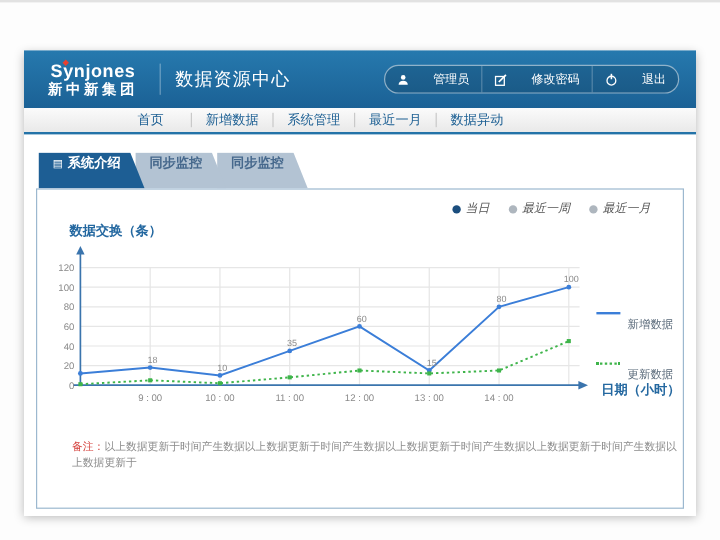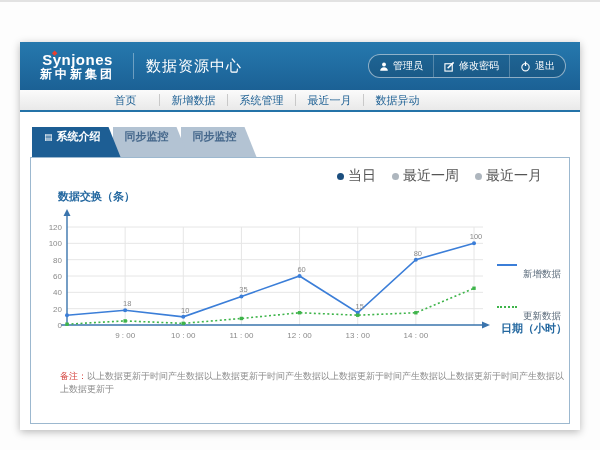--- a/index.html
+++ b/index.html
@@ -15,21 +15,21 @@
   .logo { display:flex; flex-direction:column; align-items:center; color:#fff;
     line-height:1.05; position:relative; padding:0 6px; }
   .logo-en { font-size:15px; font-weight:bold; letter-spacing:.5px;text-align:center; }
   .logo-mark { position:absolute; top:-3px; left:18px; color:#e8402f; font-size:7px; }
   .logo-cn { font-size:12px; font-weight:bold; letter-spacing:3px; }
   .header-divider { width:1px; height:26px; background:rgba(255,255,255,.35); margin:0 12px; }
   .app-title { color:#fff; font-size:15px; letter-spacing:1px; }
   .header-right { margin-left:auto; display:flex; align-items:center;
     border:1px solid rgba(255,255,255,.5); border-radius:12px;
     background:rgba(0,0,0,.12); overflow:hidden; }
-  .hbtn { display:flex; align-items:center; gap:4px; color:#fff; font-size:10px;
+  .hbtn { display:flex; align-items:center; gap:20px; color:#fff; font-size:10px;
     padding:4px 10px; cursor:pointer; white-space:nowrap; }
   .hbtn + .hbtn { border-left:1px solid rgba(255,255,255,.25); }
   .hbtn svg { display:block; }
 
   
   .nav { height:22px; background:linear-gradient(#fbfbfb,#e9e9e9);
     border-bottom:2px solid #2473a8; display:flex; align-items:center; padding-left:72px; }
   .nav-item { width:67px; text-align:center; font-size:11px; font-weight:normal;
     color:#1c5f93; line-height:20px; cursor:pointer; }
   .nav-sep { width:1px; height:12px; background:#c9c9c9; }
@@ -41,21 +41,21 @@
     padding:0 20px 0 12px; cursor:pointer;
     clip-path:polygon(0 0, calc(100% - 12px) 0, 100% 100%, 0 100%); }
   .tab.active { background:#1d5e94; color:#fff; z-index:3; position:relative; }
   .tab.inactive { background:#b3c3d3; color:#46688c; margin-left:-8px; }
   .tab .tab-icon { font-size:9px; margin-right:4px; }
 
   .card { border:1px solid #9cb8cf; height:267px; background:#fff; position:relative; }
 
   .radio-row { display:flex; justify-content:flex-end; gap:16px;
     padding:9px 27px 0 0; align-items:center; }
-  .radio { display:flex; align-items:center; gap:4px; font-size:14px; color:#555; cursor:pointer; }
+  .radio { display:flex; align-items:center; gap:4px; font-size:10px; color:#555; cursor:pointer;font-style:italic; }
   .radio .dot { width:7px; height:7px; border-radius:50%; background:#aeb6be; }
   .radio.selected .dot { background:#1b4e7e; }
 
   .chart-title { margin:4px 0 0 27px; font-size:11px; font-weight:bold; color:#2468a0; }
 
   .chart-row { display:flex; margin-top:2px; }
   #chart-svg { display:block; }
   .legend-col { position:relative; width:78px; height:134px; }
   .legend-items { position:absolute; top:42px; left:6px; }
   .legend-item { display:flex; align-items:center; gap:6px; margin-bottom:9px; }

